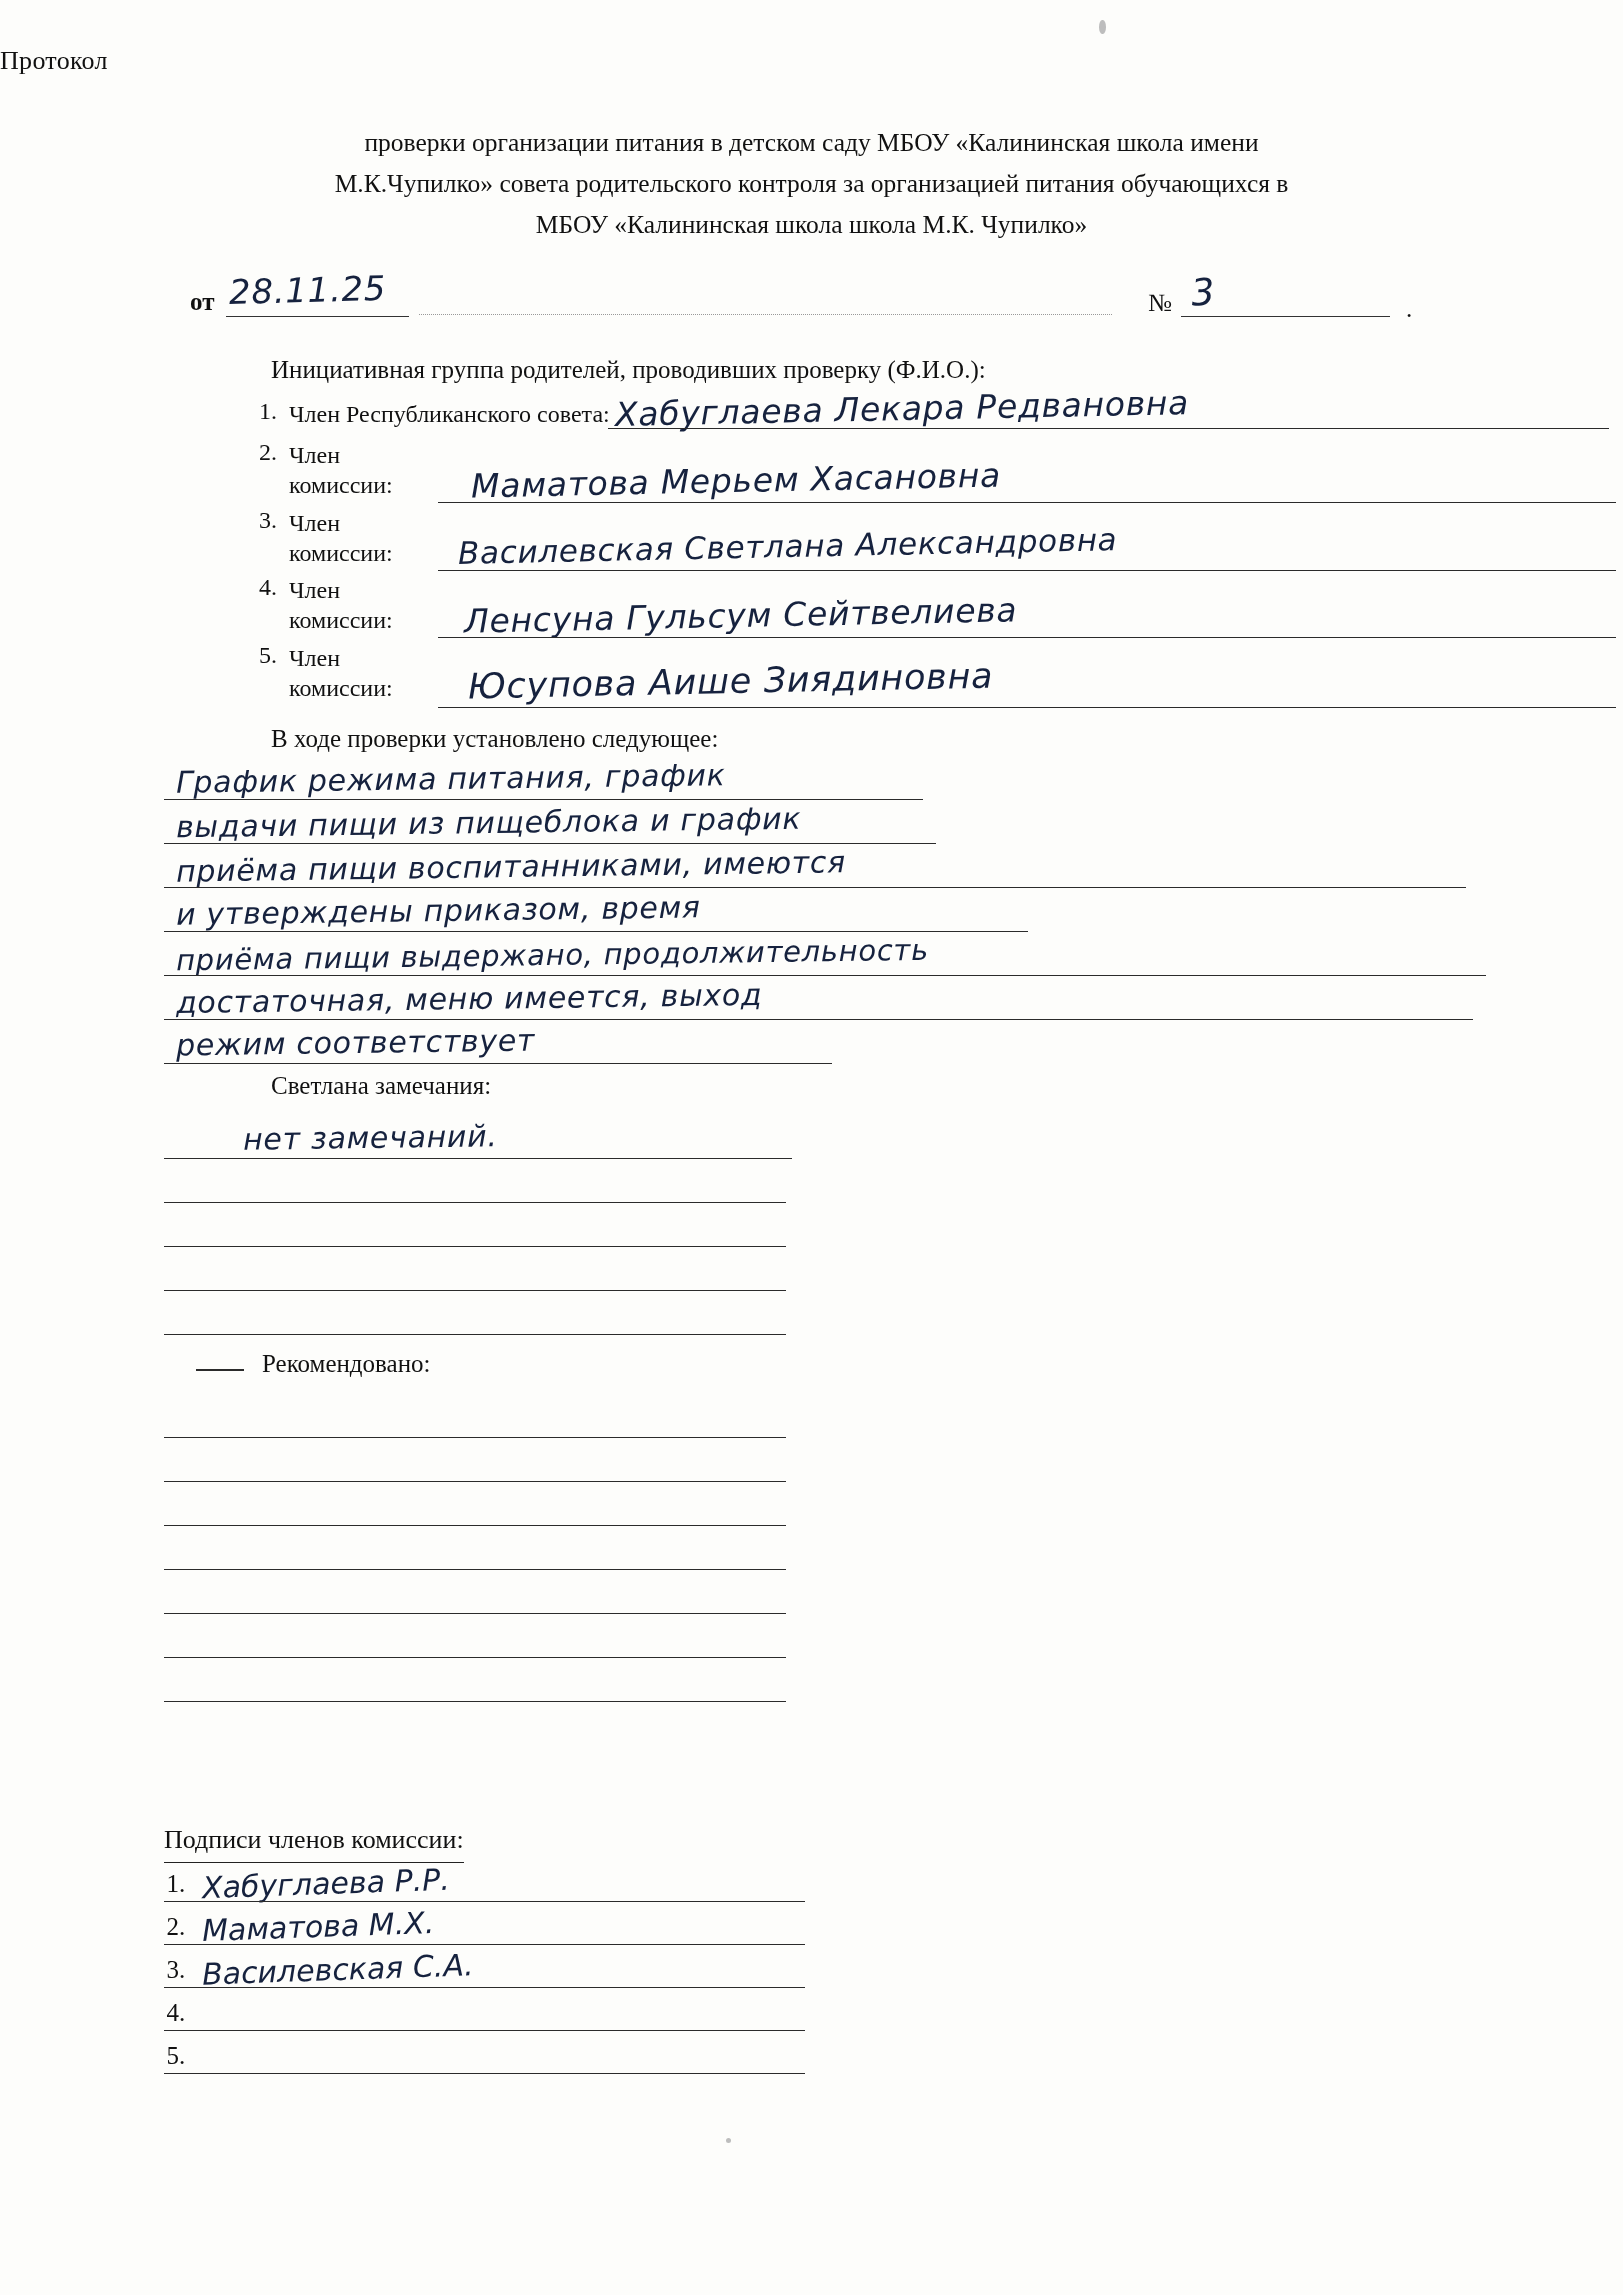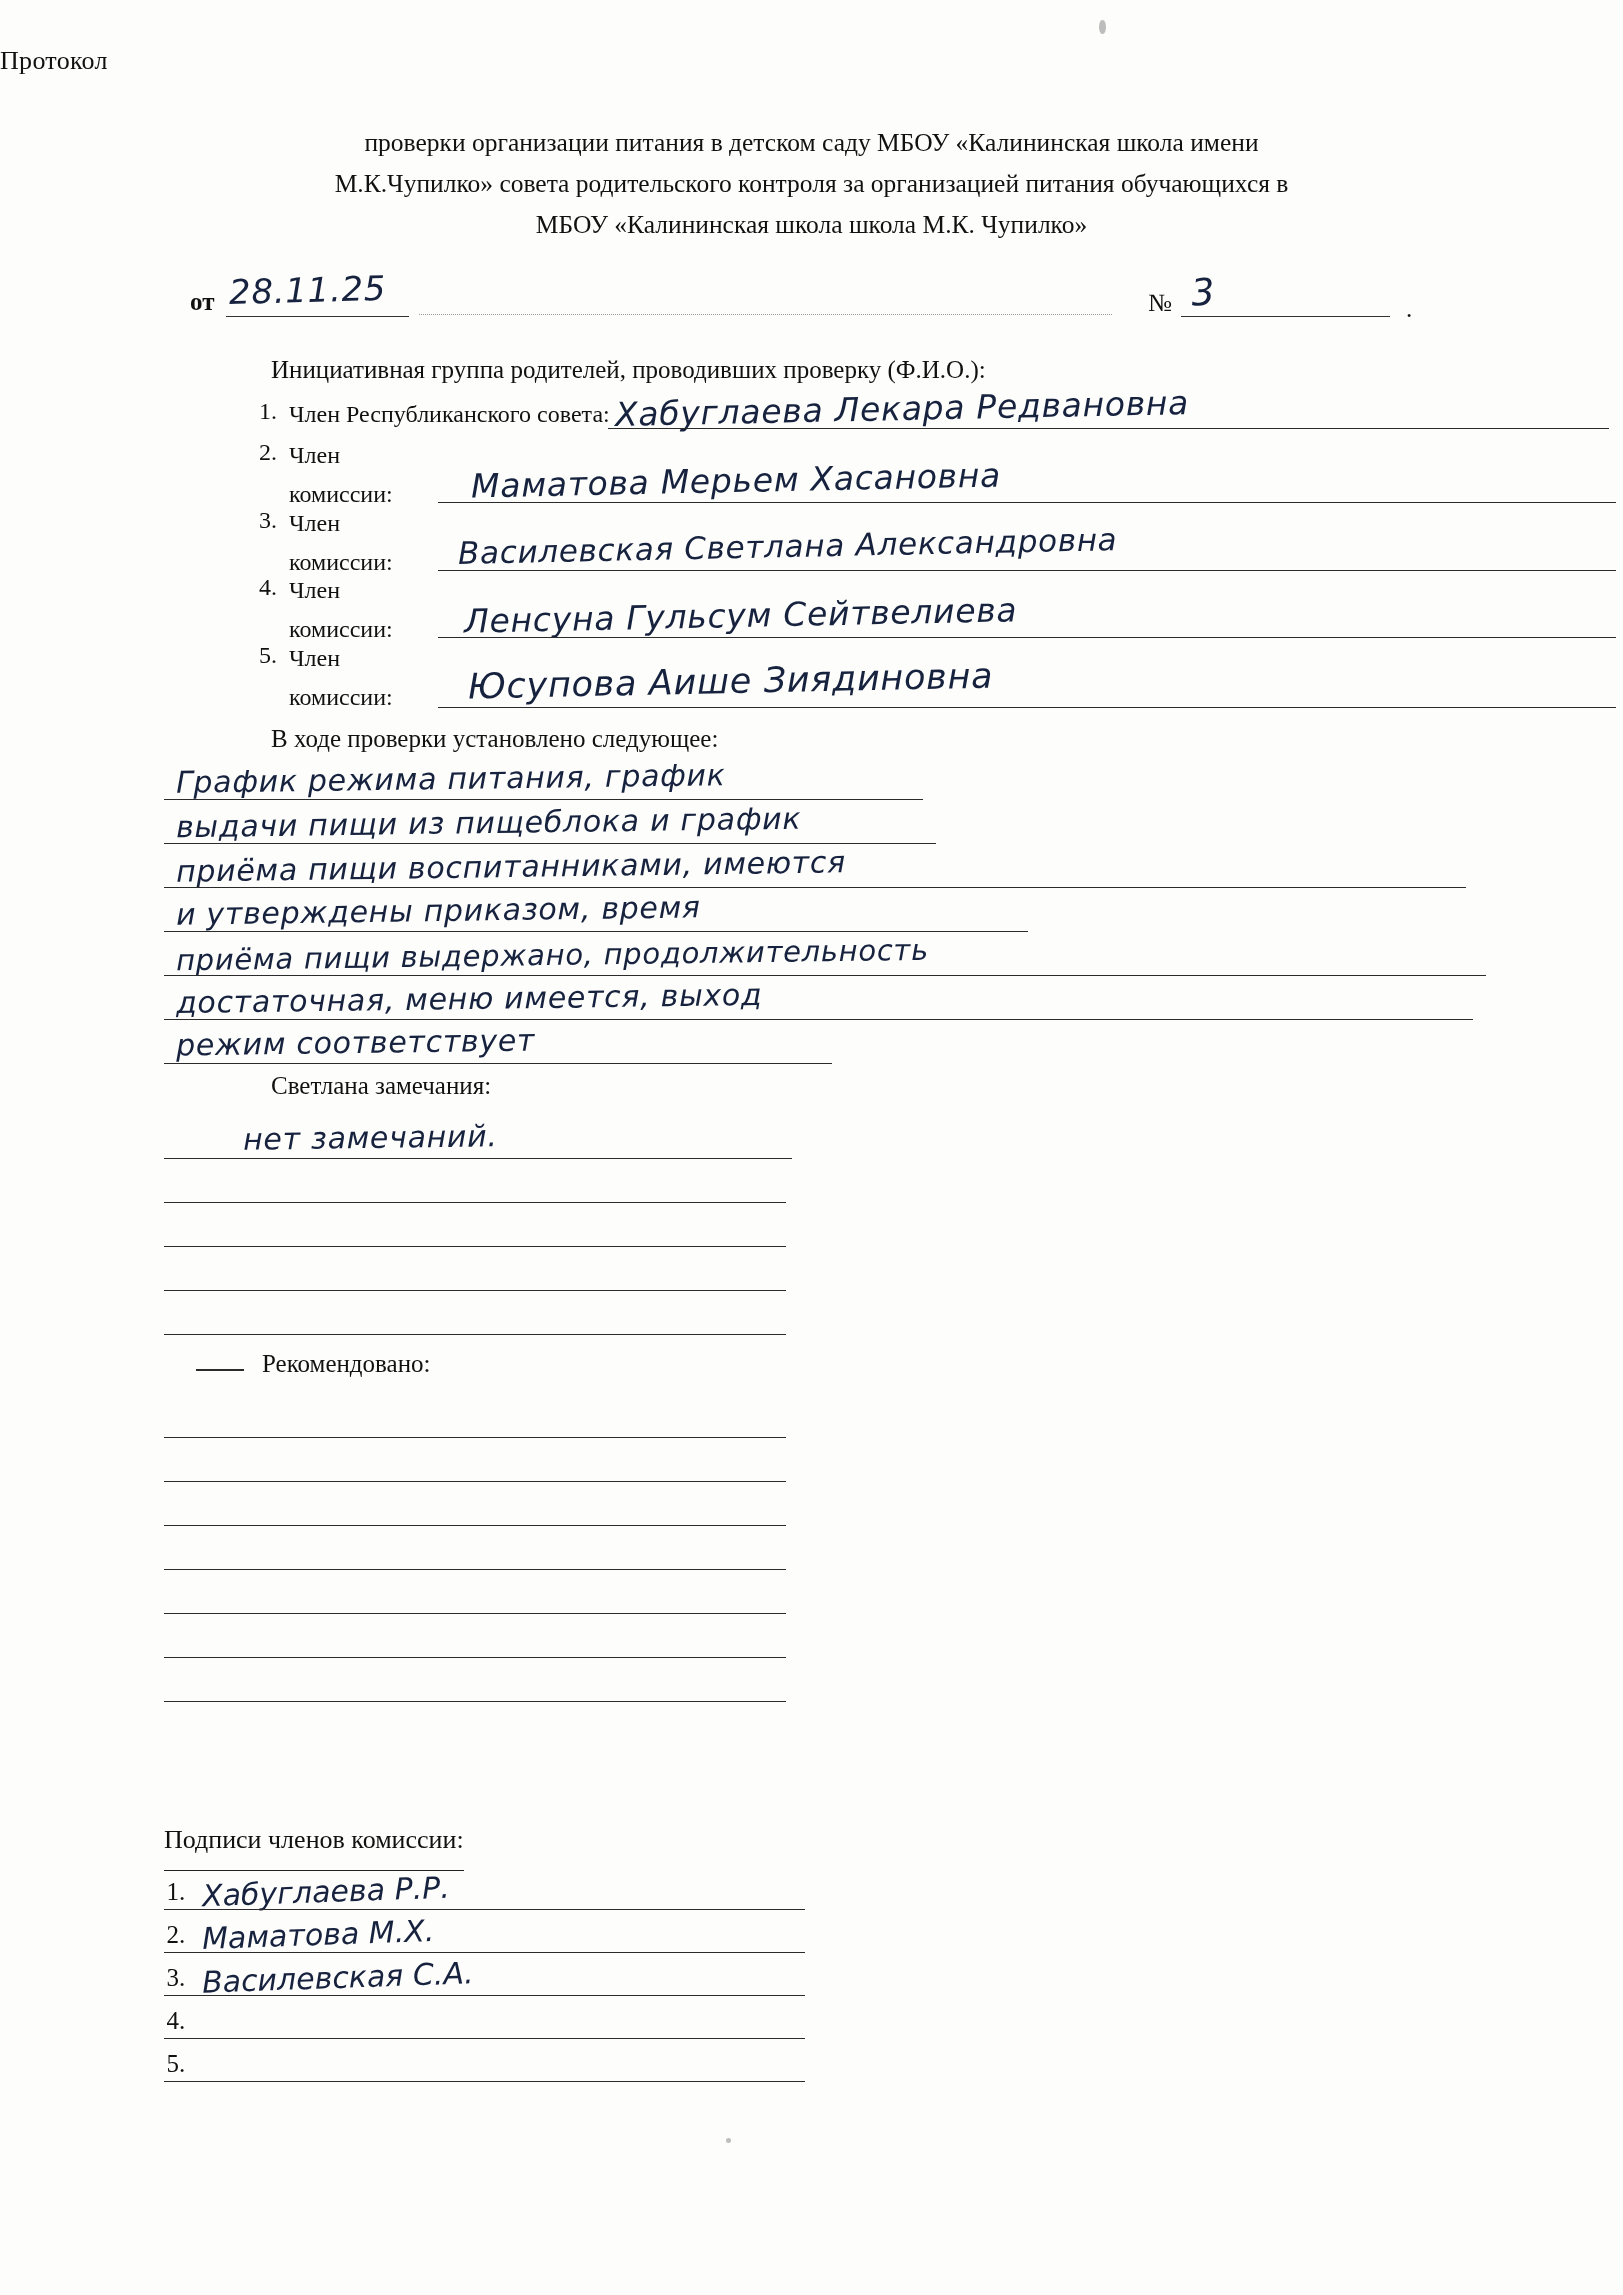--- a/index.html
+++ b/index.html
@@ -123,21 +123,21 @@
     position: absolute;
     left: 47px;
     top: 0;
     font-size: 24px;
     white-space: pre-line;
     line-height: 33px;
   }
   .member .lbl2 {
     position: absolute;
     left: 47px;
-    top: 42px;
+    top: 33px;
     font-size: 24px;
   }
   .hand {
     font-family: "DejaVu Sans", sans-serif;
     font-style: italic;
     color: #16223e;
     letter-spacing: 0.7px;
   }
   .member .sig {
     position: absolute;
@@ -200,21 +200,21 @@
   .sig-block {
     position: absolute;
     left: 164px;
     top: 1825px;
     width: 641px;
   }
   .sig-title {
     font-size: 26px;
     border-bottom: 1.3px solid #222;
     display: inline-block;
-    padding-bottom: 15px;
+    padding-bottom: 7px;
   }
   .sig-row {
     position: relative;
     height: 43px;
   }
   .sig-row .n {
     position: absolute;
     left: 2.6px;
     bottom: 7.9px;
     font-size: 25px;

